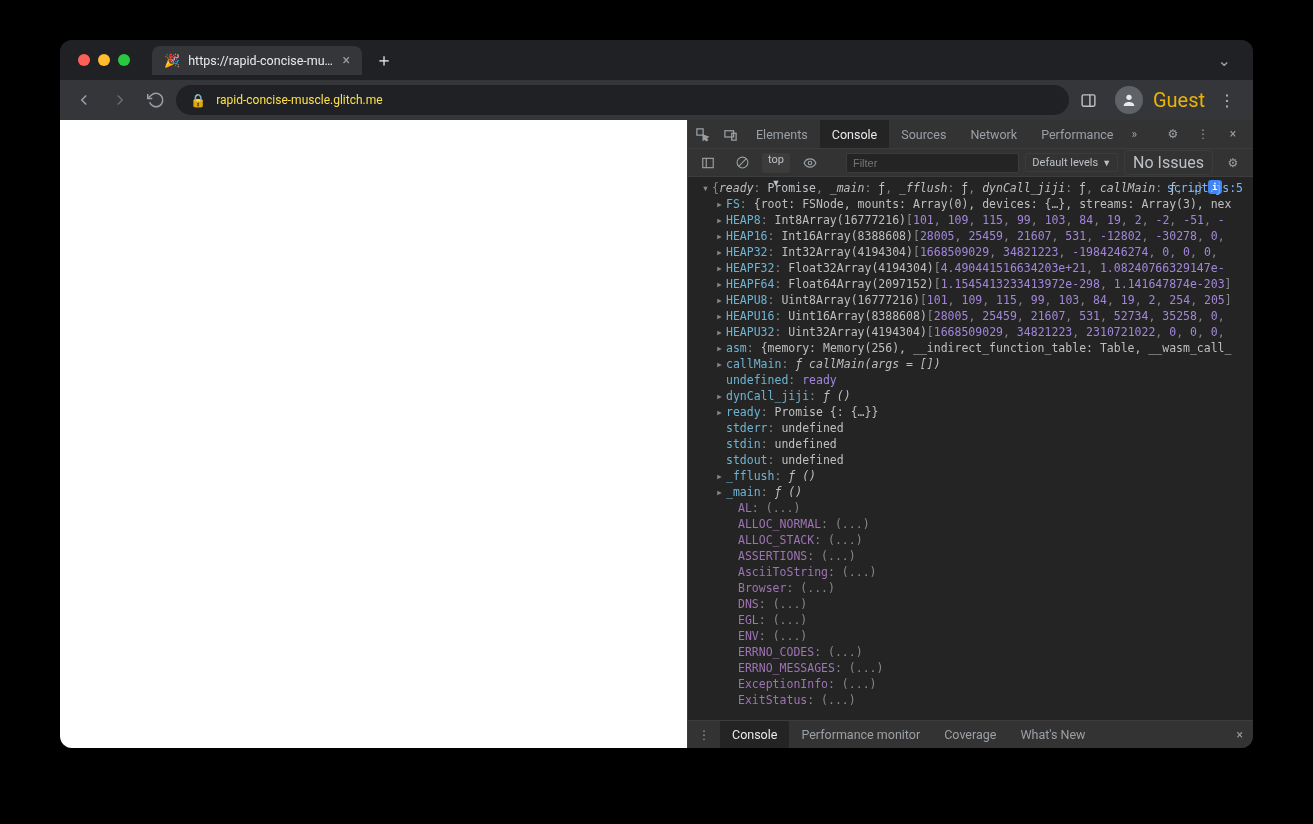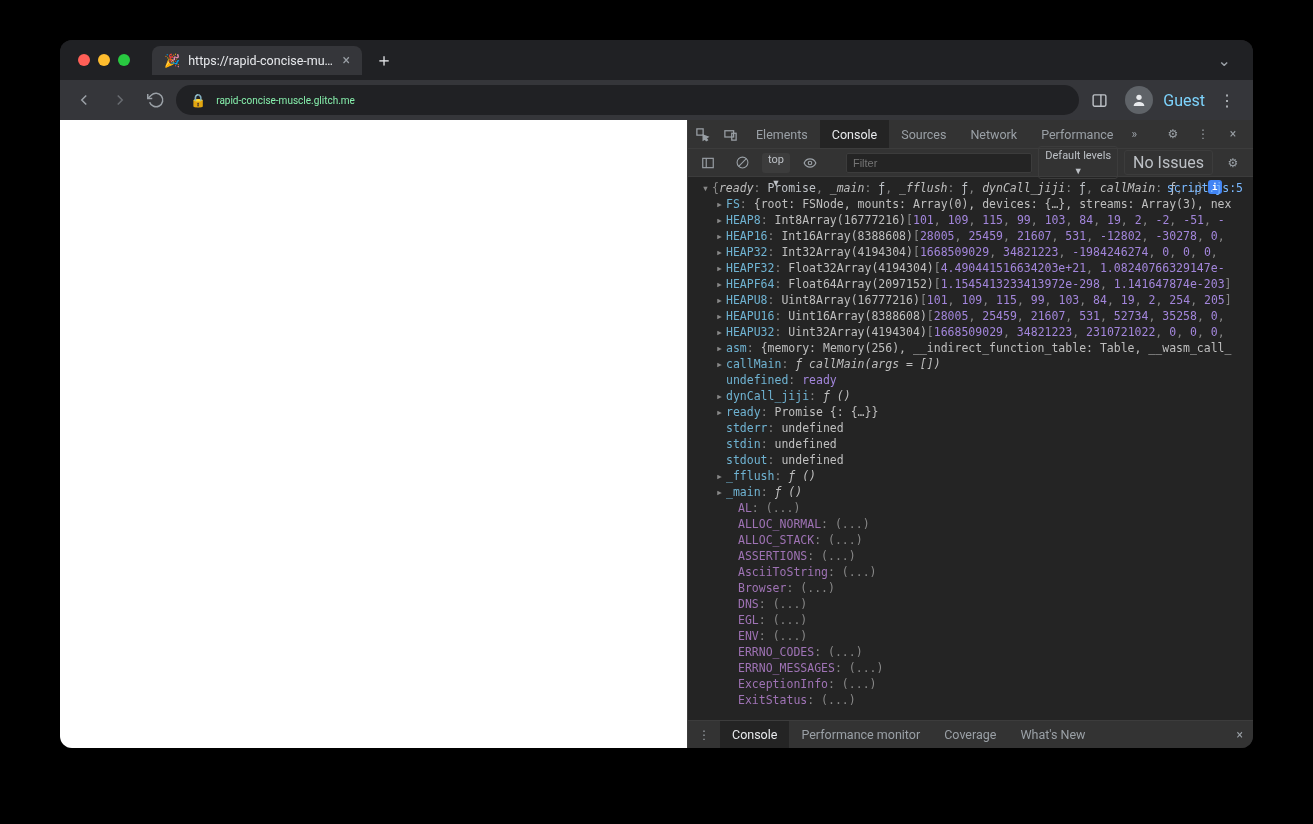--- a/index.html
+++ b/index.html
@@ -13,39 +13,39 @@
 .favicon { font-size:13px; }
 .tab-title { white-space:nowrap; overflow:hidden; text-overflow:ellipsis; flex:1; }
 .tab-close { color:#9aa0a6; cursor:pointer; font-size:14px; line-height:1; }
 .newtab { width:28px; height:28px; display:flex; align-items:center; justify-content:center; color:#e8eaed; margin-left:8px; font-size:18px; cursor:pointer; }
 .dropdown { margin-left:auto; color:#9aa0a6; padding:0 14px; }
 .addrbar { height:40px; background:#35363a; display:flex; align-items:center; padding:0 8px; gap:4px; }
 .navbtn { width:32px; height:32px; display:flex; align-items:center; justify-content:center; color:#9aa0a6; cursor:pointer; }
 .navbtn svg { width:18px; height:18px; }
 .omnibox { flex:1; background:#202124; border-radius:18px; height:30px; display:flex; align-items:center; padding:0 14px; gap:10px; max-width:920px; }
 .lock { color:#9aa0a6; font-size:13px; }
-.url { color:#86efac; font-size:10px; }
+.url { color:#fde047; font-size:12px; }
 .panelbtn { width:32px; height:32px; display:flex; align-items:center; justify-content:center; color:#bdc1c6; cursor:pointer; margin-left:auto; }
 .avatar { width:28px; height:28px; border-radius:50%; background:#5f6368; display:flex; align-items:center; justify-content:center; color:#e8eaed; margin-left:6px; }
-.guest { color:#7dd3fc; font-size:16px; margin-left:6px; }
+.guest { color:#eab308; font-size:20px; margin-left:6px; }
 .menu { color:#bdc1c6; padding:0 10px; cursor:pointer; }
 .content { flex:1; display:flex; min-height:0; }
 .page { flex:1; background:#fff; }
 .devtools { width:566px; background:#242424; display:flex; flex-direction:column; color:#bdc1c6; font-size:12px; border-left:1px solid #3c3c3c; }
 .dt-top { height:29px; background:#333; display:flex; align-items:center; border-bottom:1px solid #3c3c3c;text-align:right; }
 .dt-ico { width:28px; display:flex; align-items:center; justify-content:center; color:#9aa0a6; cursor:pointer; }
 .dt-tabs { display:flex; height:100%; }
 .dt-tab { padding:0 12px; display:flex; align-items:center; color:#9aa0a6; cursor:pointer; font-size:12.5px; }
 .dt-tab.active { background:#242424; color:#e8eaed; }
 .dt-ctrls { margin-left:auto; display:flex; align-items:center; gap:2px; padding-right:6px; }
 .dt-more { color:#9aa0a6; padding:0 6px; cursor:pointer; }
 .dt-sub { height:28px; background:#333; display:flex; align-items:center; padding:0 6px; gap:6px; border-bottom:1px solid #3c3c3c; }
 .dt-sub .ctx { display:flex; align-items:center; gap:12px; padding:0 6px; background:#3c3c3c; border-radius:3px; height:20px; font-size:11px; color:#bdc1c6;flex-direction:column; }
 .dt-filter { flex:1; max-width:188px; height:20px; background:#242424; border:1px solid #3c3c3c; color:#9aa0a6; padding:0 6px; font-size:11px; border-radius:2px;margin-left:16px; }
-.dt-levels { border:1px solid #3c3c3c; border-radius:3px; padding:2px 6px; font-size:11px; color:#bdc1c6; display:flex; align-items:center; gap:4px;flex-direction:column; }
+.dt-levels { border:1px solid #3c3c3c; border-radius:3px; padding:2px 6px; font-size:11px; color:#bdc1c6; display:flex; align-items:center; gap:4px; }
 .dt-issues { border:1px solid #3c3c3c; border-radius:3px; padding:2px 8px; font-size:16px; color:#bdc1c6; }
 .console { flex:1; overflow:auto; font-family:Menlo,Consolas,monospace; font-size:11.5px; line-height:16px; padding:3px 0 3px 6px; position:relative; }
 .src { position:absolute; right:10px; top:3px; color:#79b8ff; cursor:pointer; }
 .row { display:flex; align-items:flex-start; white-space:pre; }
 .ind0 { padding-left:8px; } .ind1 { padding-left:22px; } .ind2 { padding-left:34px; }
 .tri { display:inline-block; width:10px; color:#888; cursor:pointer; }
 .k { color:#6fb3d2; } .kd { color:#9f73b5; }
 .v { color:#bdc1c6; } .s { color:#bfbfbf; } .n { color:#a386dc; }
 .fn { color:#bfbfbf; font-style:italic; }
 .bool { color:#a386dc; }

